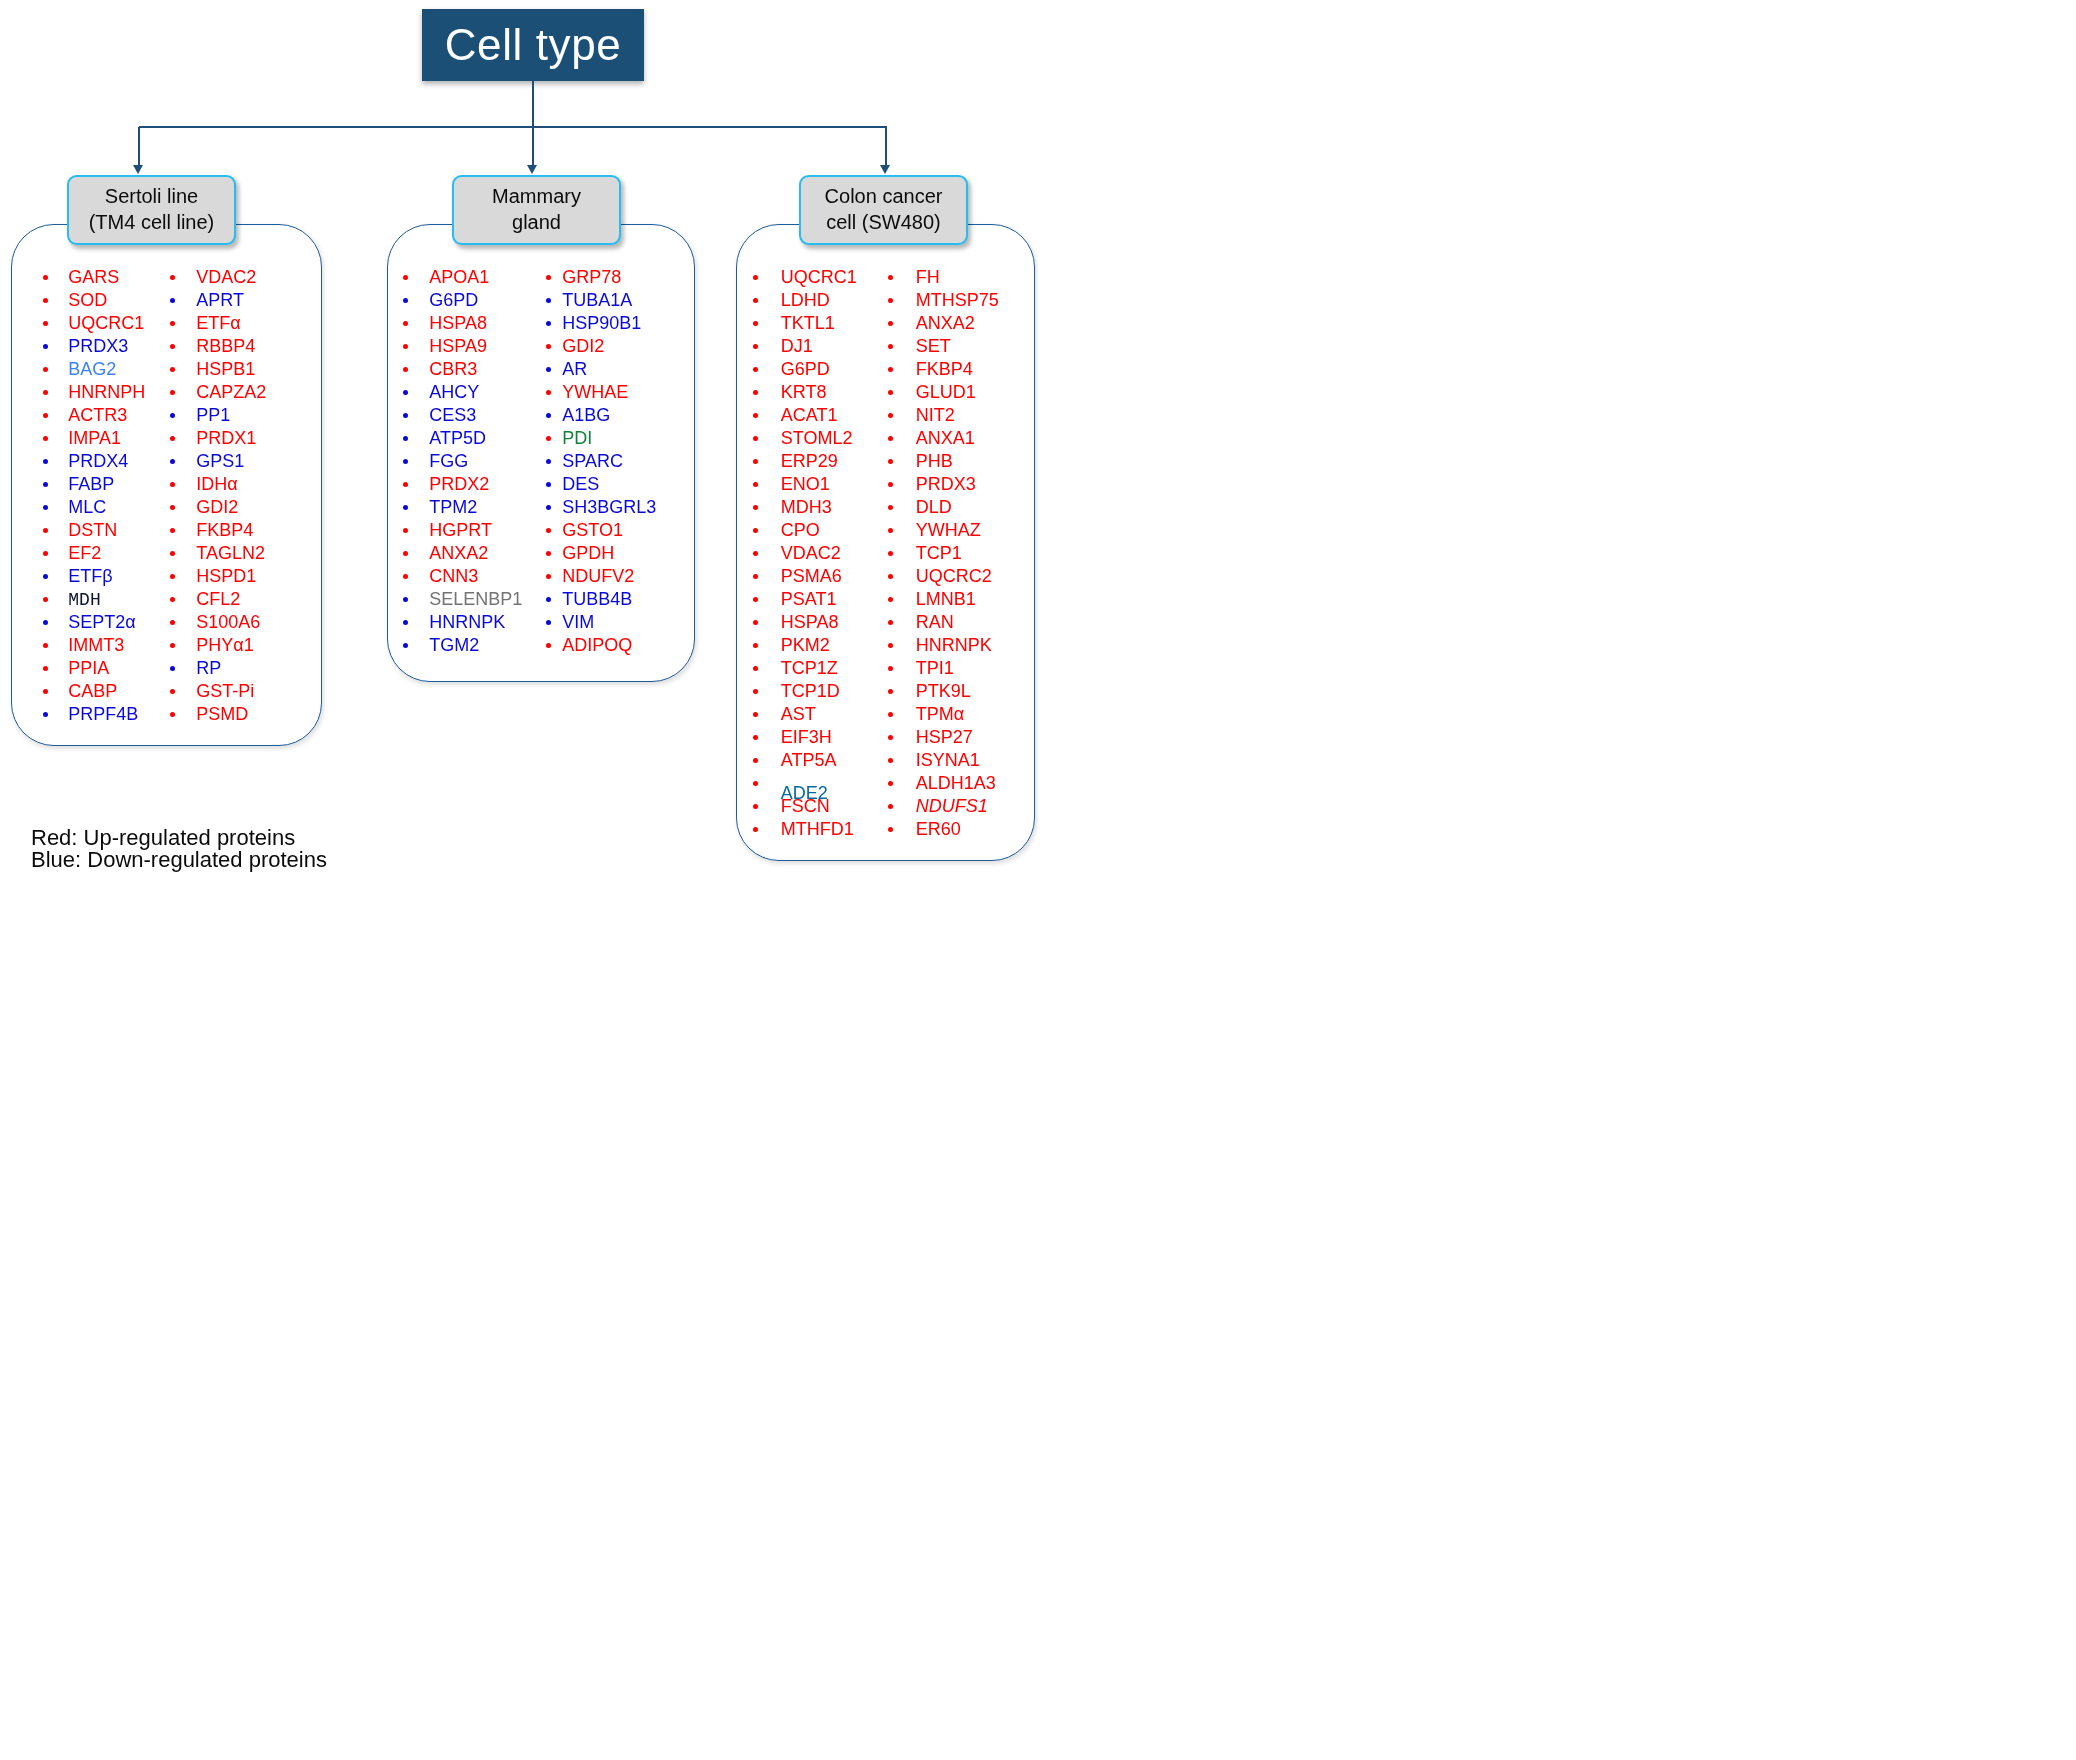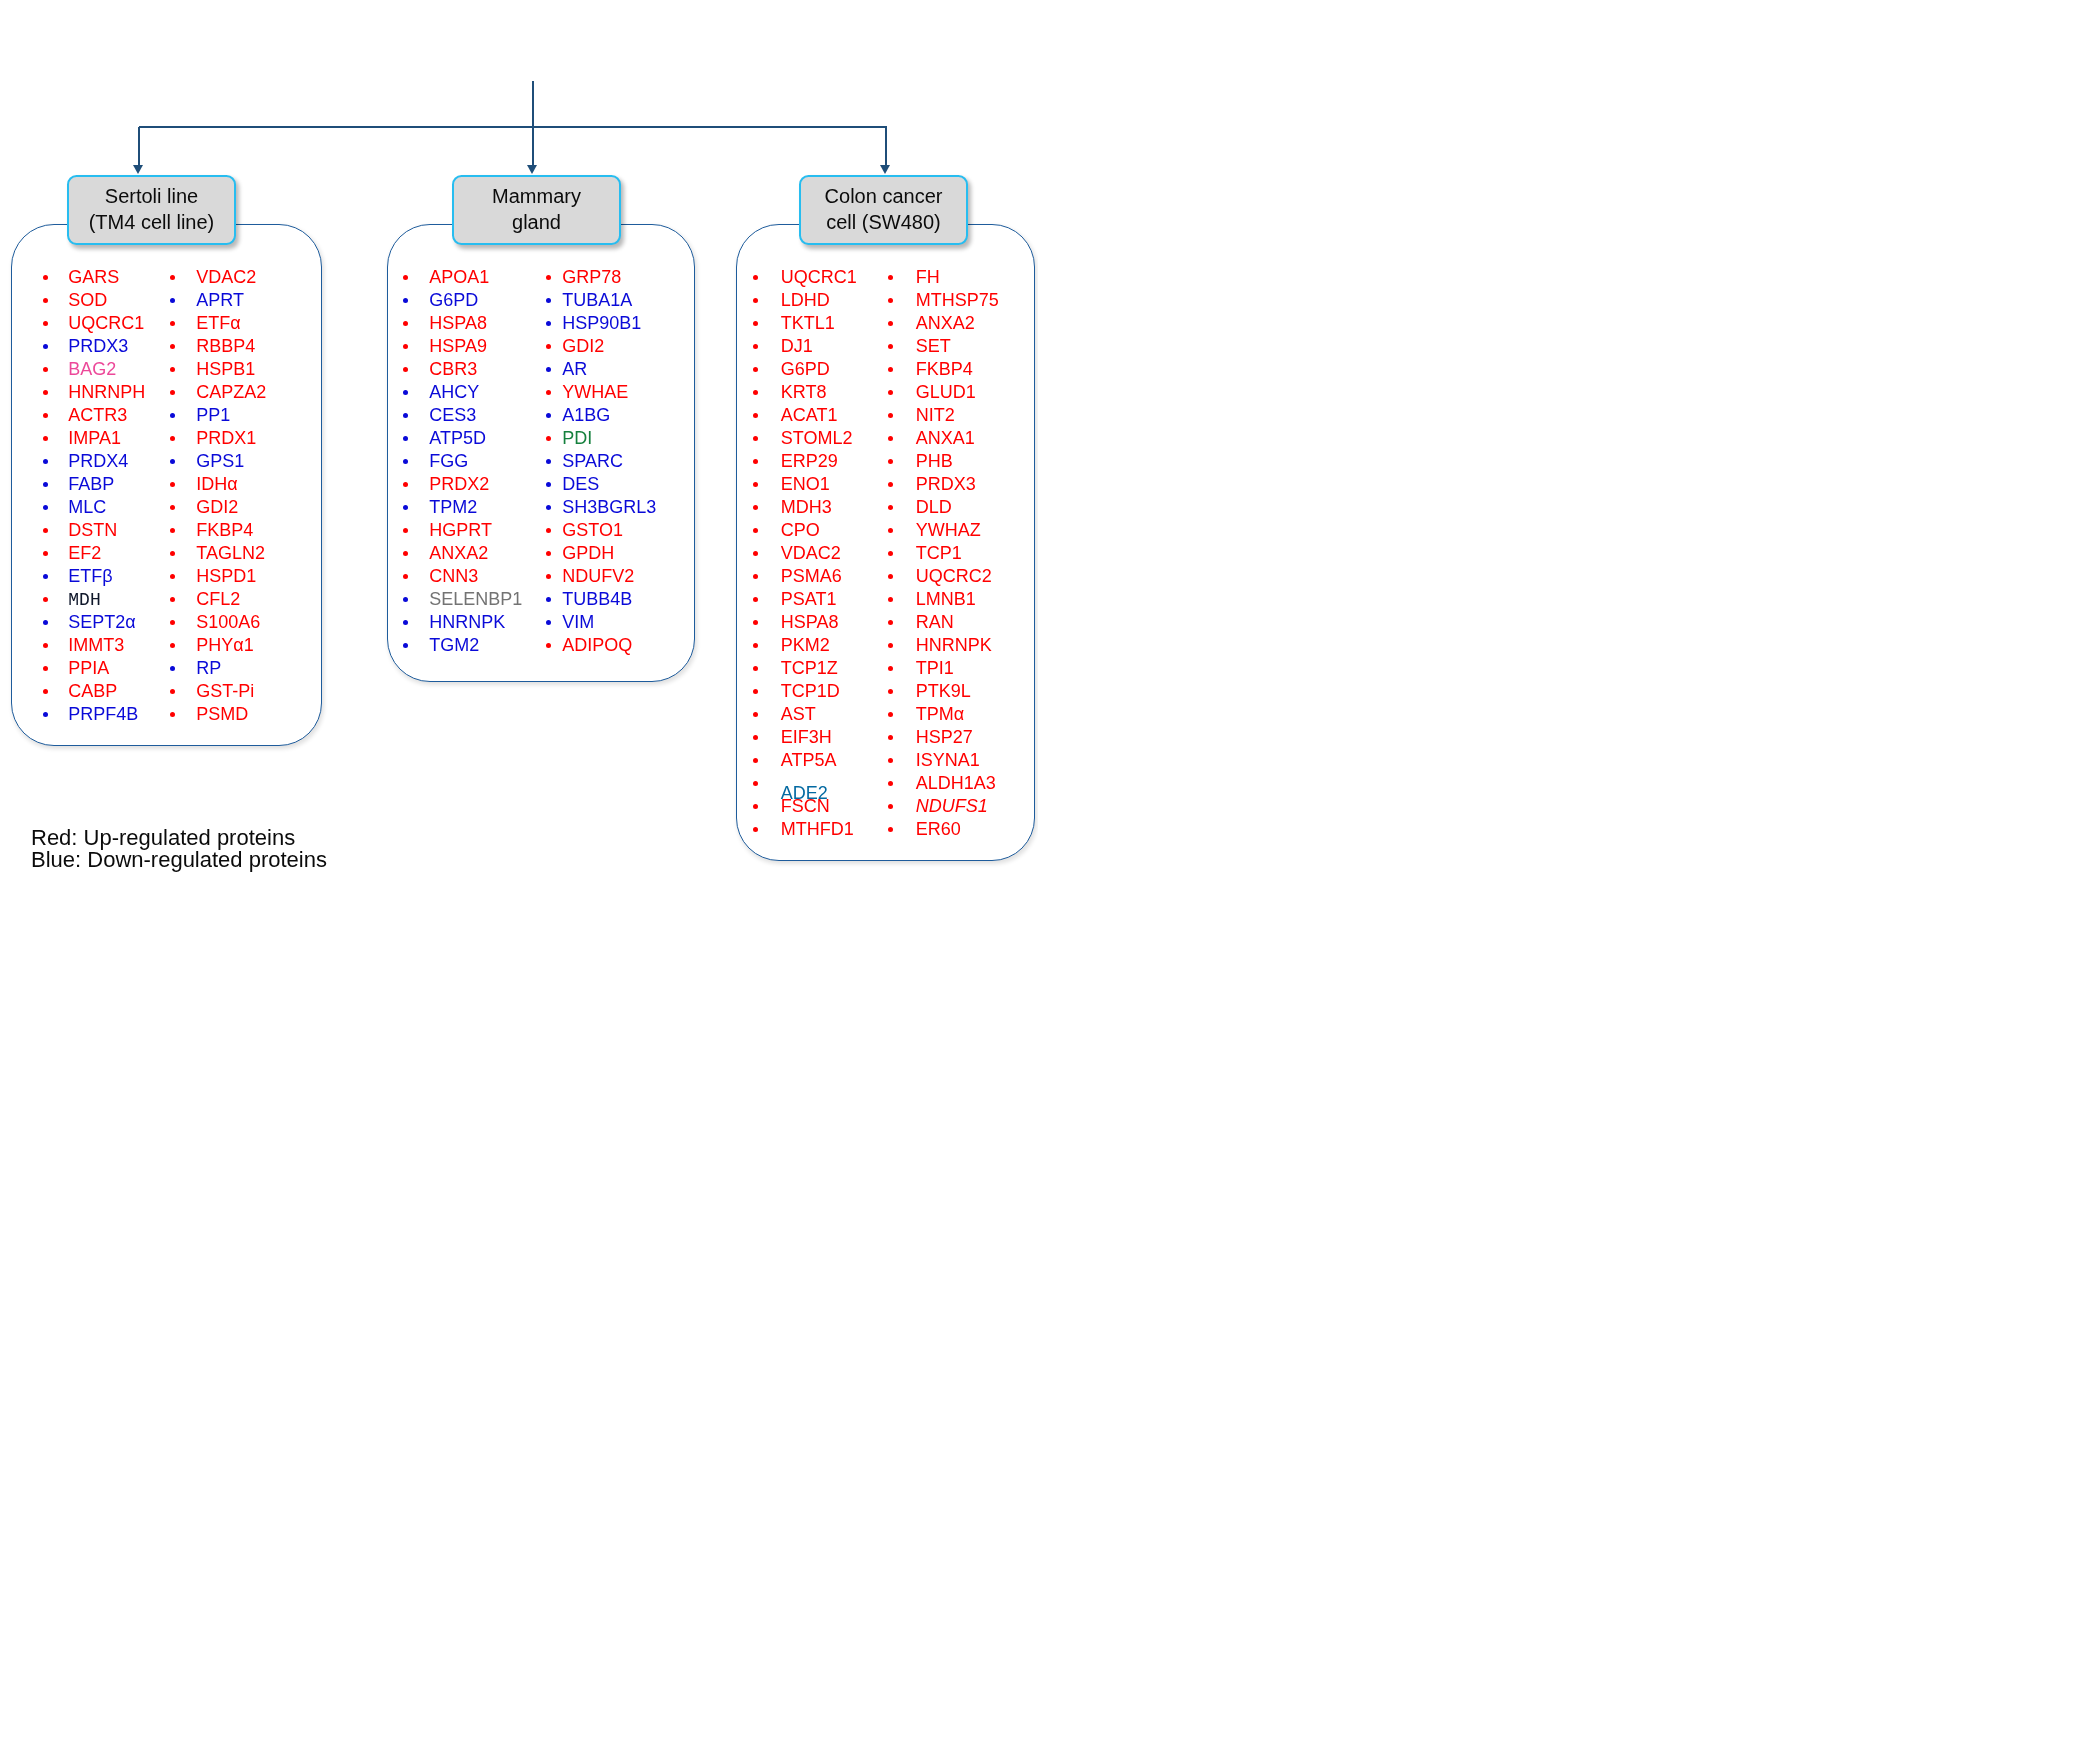--- a/index.html
+++ b/index.html
@@ -55,20 +55,23 @@
   
   .legend-line{position:absolute;left:31px;color:#0b0b0b;font-size:22px;white-space:nowrap;}
   #legend1{top:812px;margin-top:13px;}
   #legend2{top:847px;}
 </style>
 </head>
 <body>
 
 <div id="canvas">
 
+  <div class="title-box">
+    <span>Cell type</span>
+  </div>
 
   <div class="vline" style="left:532px;top:81px;height:46px;"></div>
   <div class="hline" style="left:139px;top:126px;width:748px;"></div>
 
   <div class="vline" style="left:138px;top:127px;height:38px;"></div>
   <div class="arrowhead" style="left:133px;top:165px;"></div>
 
   <div class="vline" style="left:532px;top:127px;height:38px;"></div>
   <div class="arrowhead" style="left:527px;top:165px;"></div>
 
@@ -104,21 +107,21 @@
       <div class="protein-row">
         <span class="bullet" style="background: rgb(255, 0, 0);"></span>
         <span class="protein-name" style="color: rgb(255, 0, 0);">UQCRC1</span>
       </div>
       <div class="protein-row">
         <span class="bullet" style="background: rgb(10, 10, 216);"></span>
         <span class="protein-name" style="color: rgb(10, 10, 216);">PRDX3</span>
       </div>
       <div class="protein-row">
         <span class="bullet" style="background: rgb(255, 0, 0);"></span>
-        <span class="protein-name" style="color: #ec4899;">BAG2</span>
+        <span class="protein-name" style="color: #3b82f6;">BAG2</span>
       </div>
       <div class="protein-row">
         <span class="bullet" style="background: rgb(255, 0, 0);"></span>
         <span class="protein-name" style="color: rgb(255, 0, 0);">HNRNPH</span>
       </div>
       <div class="protein-row">
         <span class="bullet" style="background: rgb(255, 0, 0);"></span>
         <span class="protein-name" style="color: rgb(255, 0, 0);">ACTR3</span>
       </div>
       <div class="protein-row">

